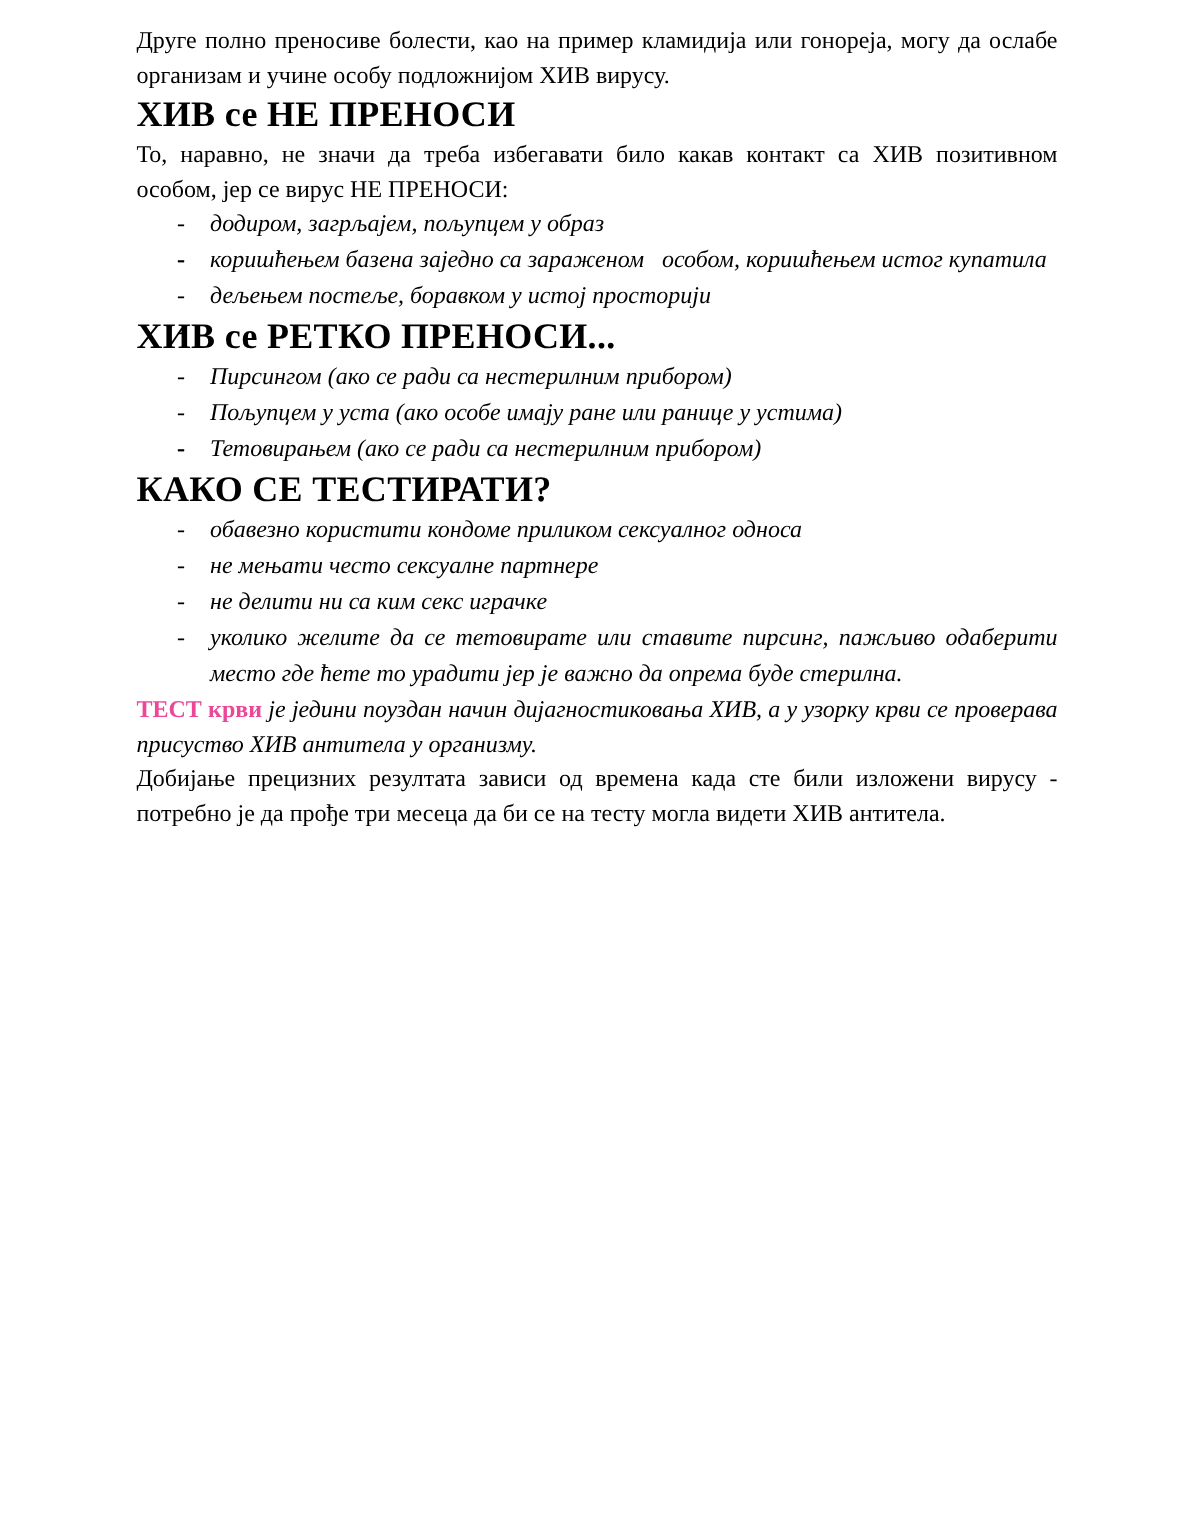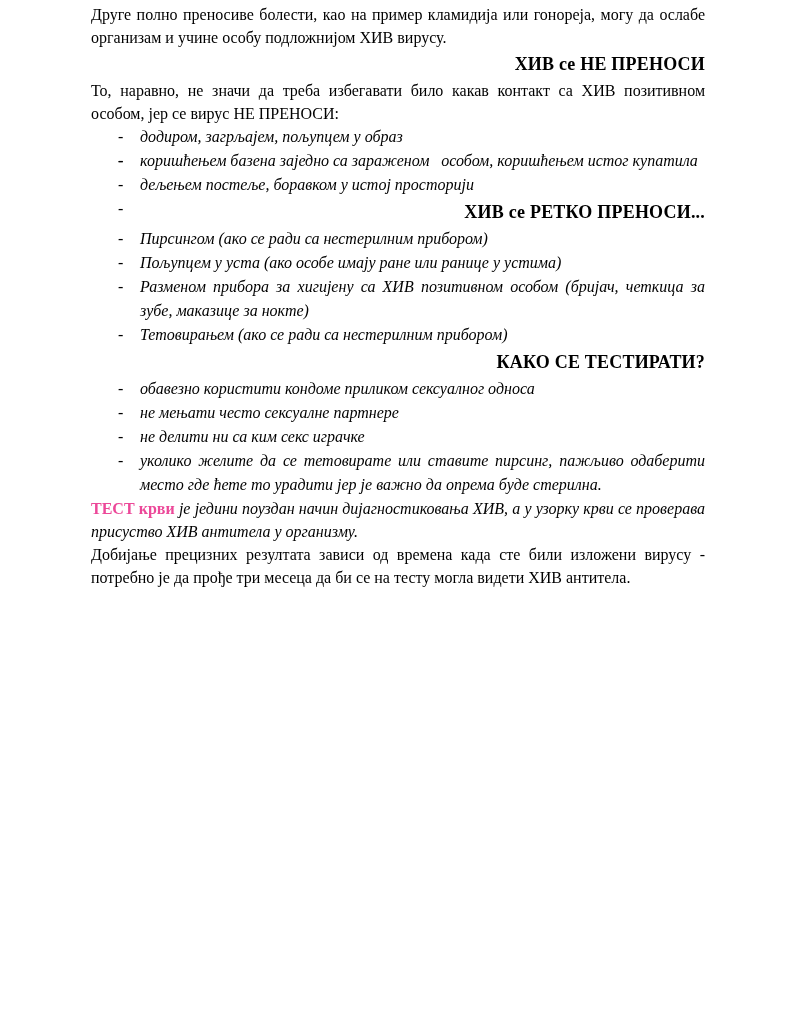--- a/index.html
+++ b/index.html
@@ -11,34 +11,34 @@
     width: 791px;
     height: 1024px;
     font-family: "Liberation Serif", serif;
     color: #000000;
     overflow: hidden;
   }
   .page {
     box-sizing: border-box;
     width: 791px;
     height: 1024px;
-    padding: 3px 86px 0 91px;
+    padding: 16px 86px 0 91px;
   }
   p.body-text {
     margin: 0;
     font-size: 16px;
     line-height: 23px;
     text-align: justify;
   }
   h2.doc-heading {
     margin: 0;
-    font-size: 18px;
+    font-size: 24px;
     line-height: 30px;
     font-weight: bold;
-    text-align: right;
+    text-align: left;
     letter-spacing: 0.2px;
   }
   ul.dash-list {
     list-style: none;
     margin: 0;
     padding: 0;
   }
   ul.dash-list li {
     position: relative;
     padding-left: 49px;
@@ -106,21 +106,20 @@
     <li>
       <span class="dash">-</span>
       <span class="li-text">Пирсингом (ако се ради са нестерилним прибором)</span>
     </li>
     <li>
       <span class="dash">-</span>
       <span class="li-text">Пољупцем у уста (ако особе имају ране или ранице у устима)</span>
     </li>
     <li>
       <span class="dash">-</span>
-      <span class="li-text">Разменом прибора за хигијену са ХИВ позитивном особом (бријач, четкица за зубе, маказице за нокте)</span>
     </li>
     <li>
       <span class="dash">-</span>
       <span class="li-text">Тетовирањем (ако се ради са нестерилним прибором)</span>
     </li>
   </ul>
 
   <h2 class="doc-heading m-h3">КАКО СЕ ТЕСТИРАТИ?</h2>
 
   <ul class="dash-list m-ul3">

